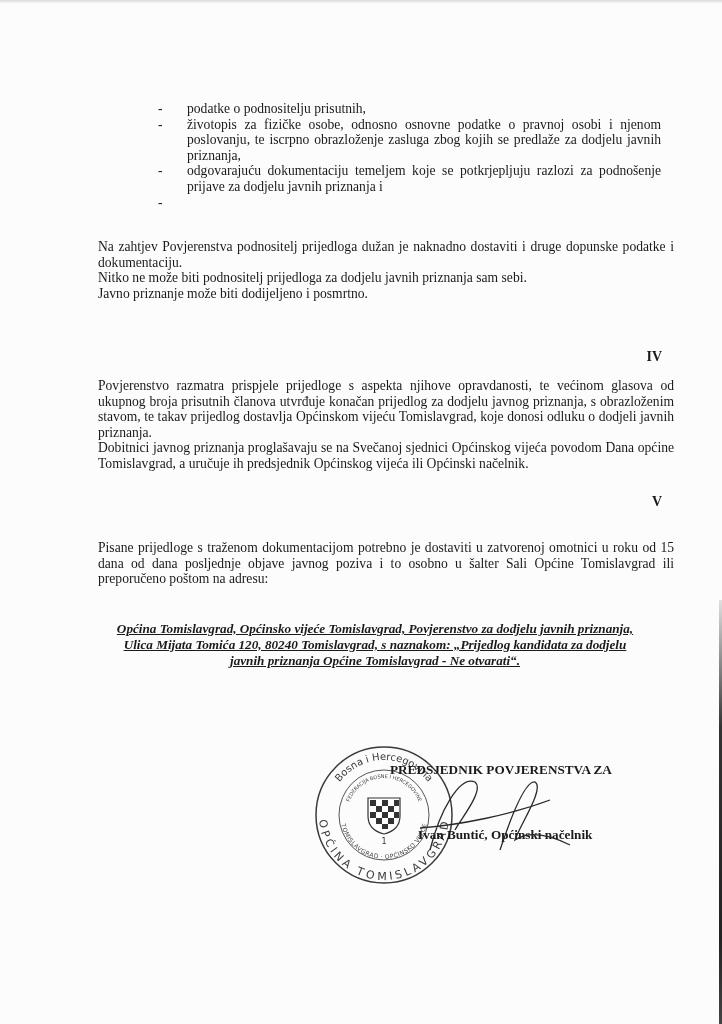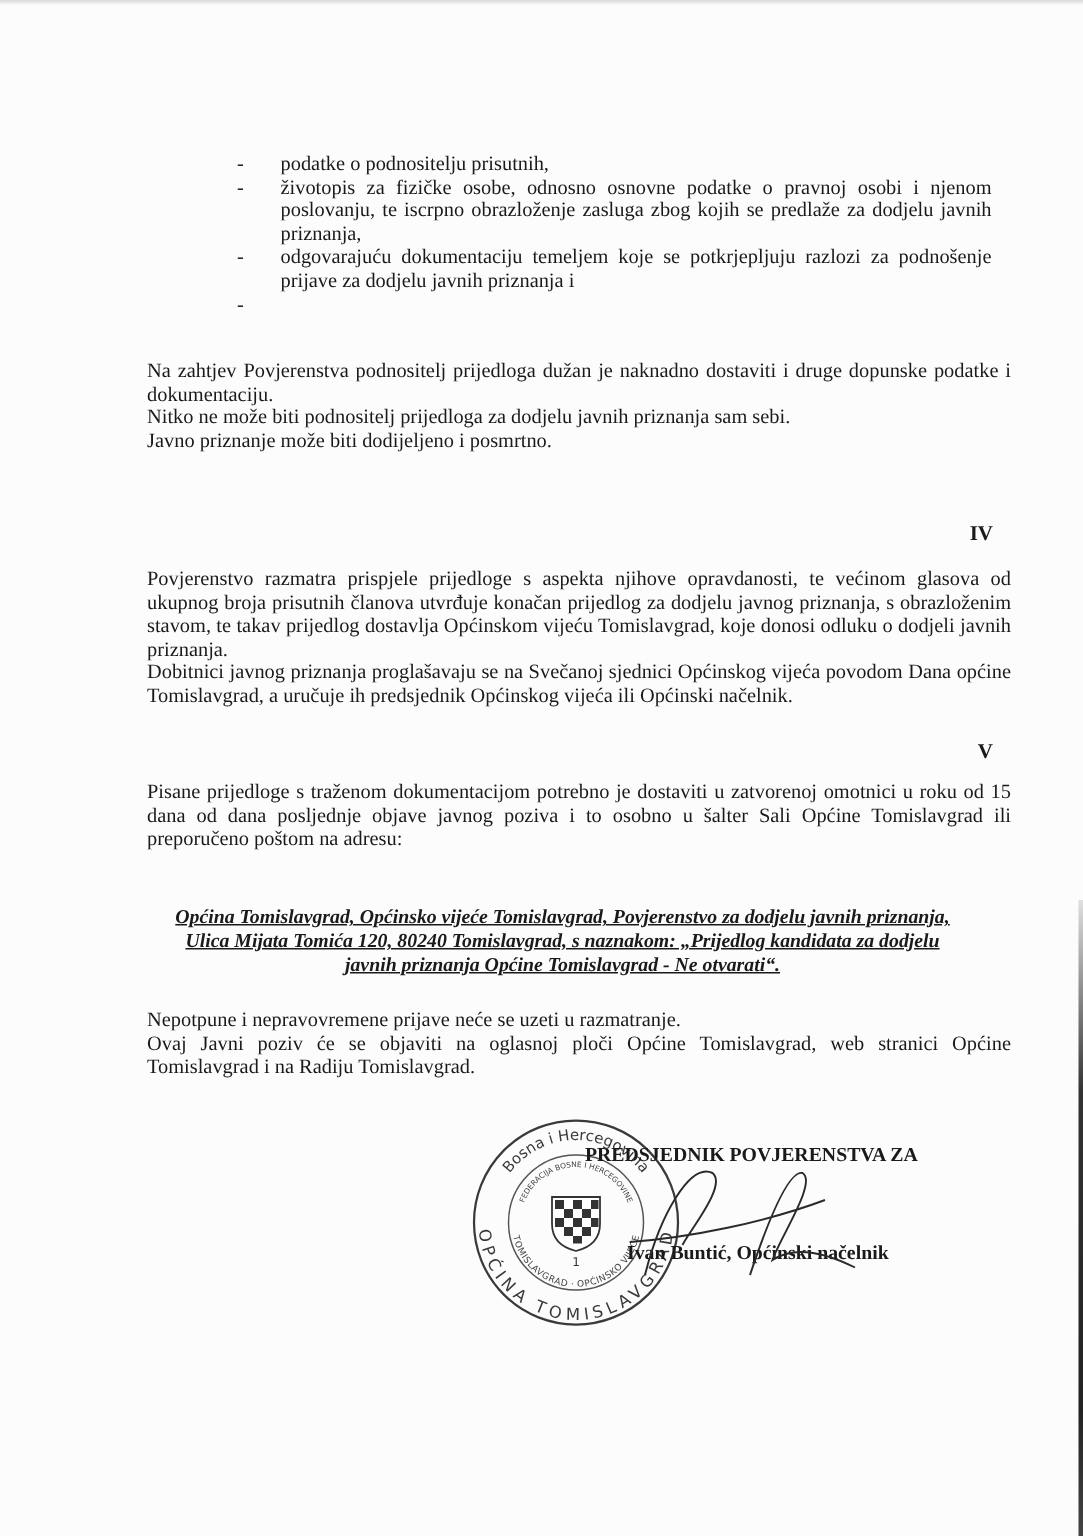--- a/index.html
+++ b/index.html
@@ -44,30 +44,26 @@
 
   <div class="heading" style="top:349px;">IV</div>
 
   <div class="para" style="top:378px;">
     <p>Povjerenstvo razmatra prispjele prijedloge s aspekta njihove opravdanosti, te većinom glasova od ukupnog broja prisutnih članova utvrđuje konačan prijedlog za dodjelu javnog priznanja, s obrazloženim stavom, te takav prijedlog dostavlja Općinskom vijeću Tomislavgrad, koje donosi odluku o dodjeli javnih priznanja.</p>
     <p>Dobitnici javnog priznanja proglašavaju se na Svečanoj sjednici Općinskog vijeća povodom Dana općine Tomislavgrad, a uručuje ih predsjednik Općinskog vijeća ili Općinski načelnik.</p>
   </div>
 
   <div class="heading" style="top:494px;">V</div>
 
-  <div class="para" style="top:520px;">
+  <div class="para" style="top:540px;">
     <p>Pisane prijedloge s traženom dokumentacijom potrebno je dostaviti u zatvorenoj omotnici u roku od 15 dana od dana posljednje objave javnog poziva i to osobno u šalter Sali Općine Tomislavgrad ili preporučeno poštom na adresu:</p>
   </div>
 
-  <div class="address" style="top:603px;">Općina Tomislavgrad, Općinsko vijeće Tomislavgrad, Povjerenstvo za dodjelu javnih priznanja, Ulica Mijata Tomića 120, 80240 Tomislavgrad, s naznakom: „Prijedlog kandidata za dodjelu javnih priznanja Općine Tomislavgrad - Ne otvarati“.</div>
+  <div class="address" style="top:621px;">Općina Tomislavgrad, Općinsko vijeće Tomislavgrad, Povjerenstvo za dodjelu javnih priznanja, Ulica Mijata Tomića 120, 80240 Tomislavgrad, s naznakom: „Prijedlog kandidata za dodjelu javnih priznanja Općine Tomislavgrad - Ne otvarati“.</div>
 
-  <div class="para" style="top:672px;">
-    <p>Nepotpune i nepravovremene prijave neće se uzeti u razmatranje.</p>
-    <p>Ovaj Javni poziv će se objaviti na oglasnoj ploči Općine Tomislavgrad, web stranici Općine Tomislavgrad i na Radiju Tomislavgrad.</p>
-  </div>
 
   <svg class="stamp" viewBox="0 0 142 142">
     <defs>
       <path id="arcTop" d="M 16 71 A 55 55 0 0 1 126 71"></path>
       <path id="arcBot" d="M 14 71 A 57 57 0 0 0 128 71"></path>
       <path id="arcInTop" d="M 34 71 A 37 37 0 0 1 108 71"></path>
       <path id="arcInBot" d="M 32 71 A 39 39 0 0 0 110 71"></path>
     </defs>
     <circle cx="71" cy="71" r="68" fill="none" stroke="#3a3a3a" stroke-width="1.5"></circle>
     <circle cx="71" cy="71" r="45" fill="none" stroke="#555" stroke-width="1"></circle>

